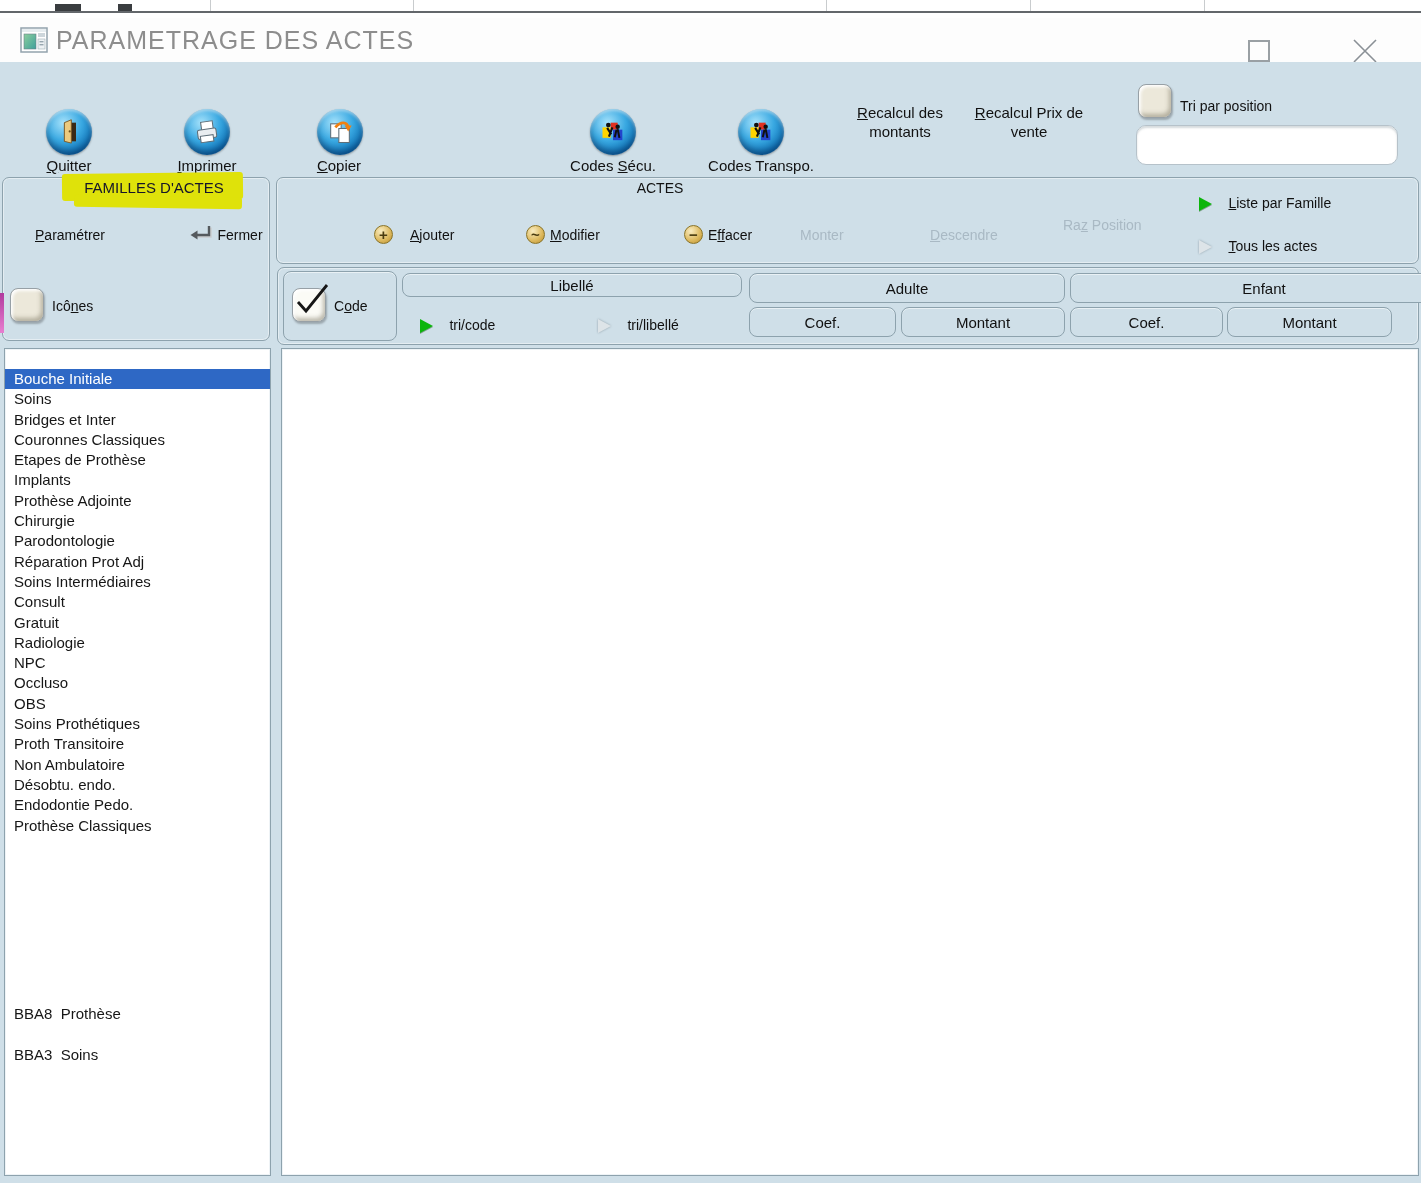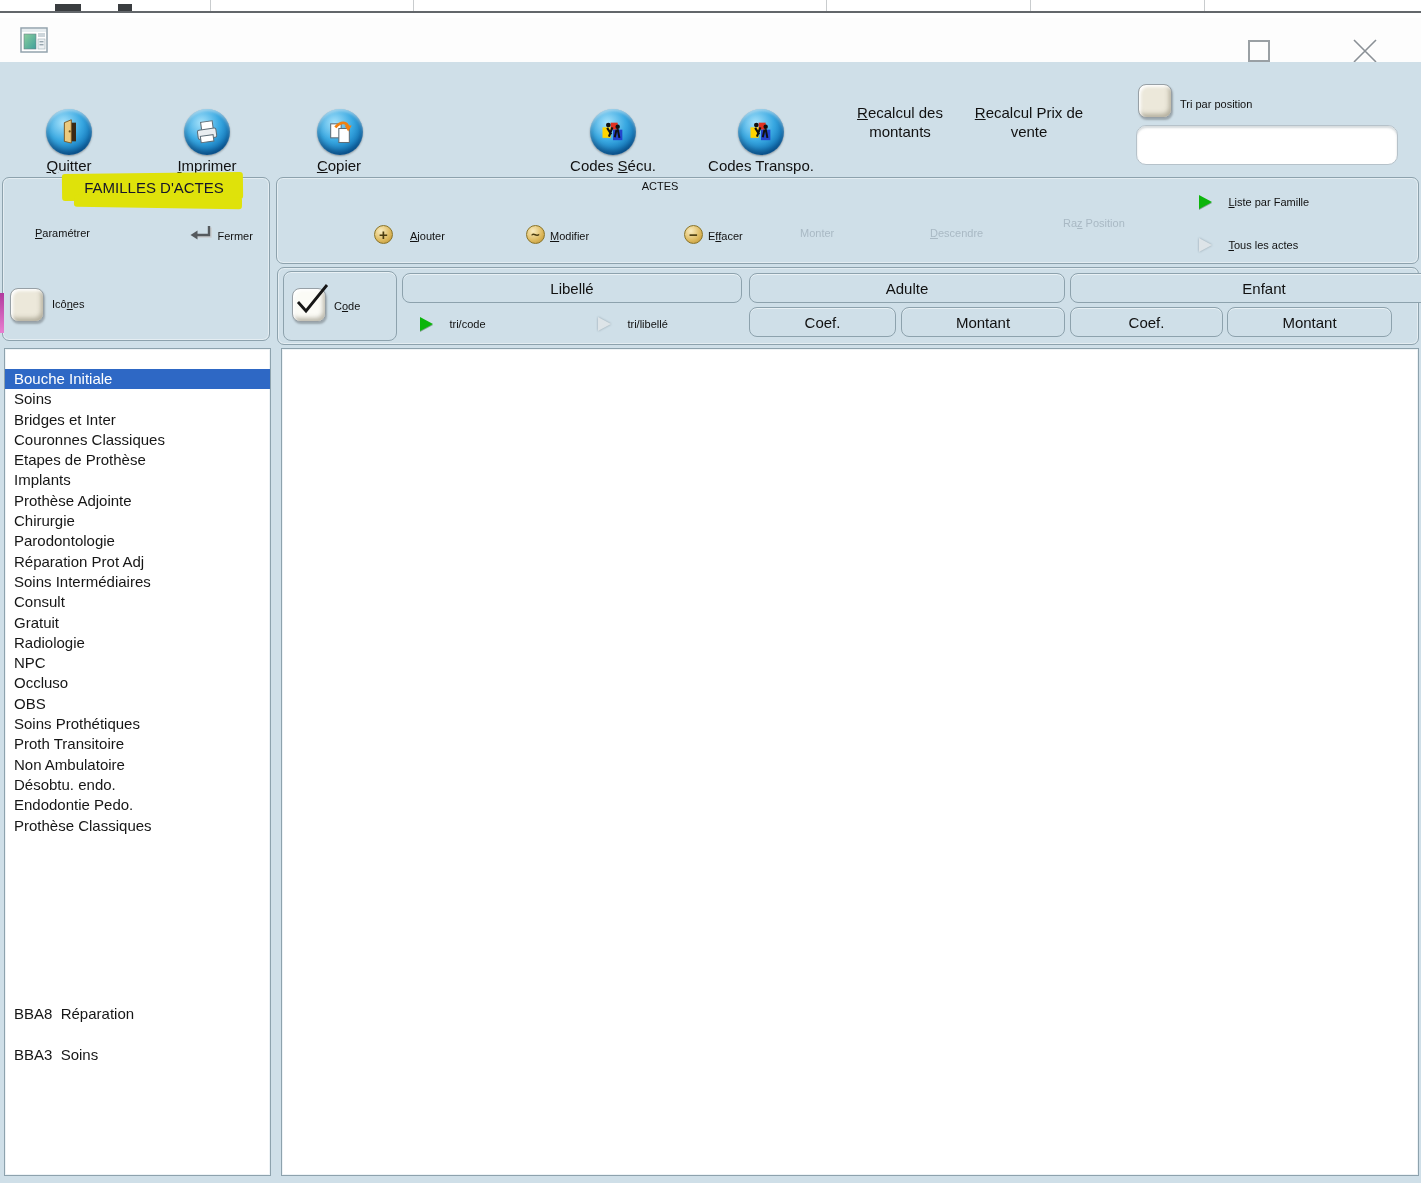--- a/index.html
+++ b/index.html
@@ -35,21 +35,21 @@
   .panel { position:absolute; background:#cfdfe8; border:1px solid #8da2ad; border-radius:7px;
            box-shadow:inset 0 0 0 1px #e4edf2; }
   #familles-panel { left:2px; top:177px; width:268px; height:164px; }
   #actes-panel   { left:276px; top:177px; width:1143px; height:87px; }
   #headers-strip { left:277px; top:267px; width:1142px; height:78px; }
 
   .hi1 { position:absolute; left:62px; top:173px; width:181px; height:27px; background:#dfe20a; transform:rotate(-.7deg); border-radius:3px; z-index:3; }
   .hi2 { position:absolute; left:74px; top:196px; width:168px; height:12px; background:#dfe20a; transform:rotate(.8deg); border-radius:3px; z-index:3; }
   #familles-title { position:absolute; left:66px; top:179px; width:176px; text-align:center; font-size:15px; color:#15152a; z-index:4; }
 
-  .link { font-size:11px; color:#111; white-space:nowrap; }
+  .link { font-size:14px; color:#111; white-space:nowrap; }
   .disabled { color:#a9b9c4; }
   .gold { position:absolute; width:19px; height:19px; border-radius:50%;
           background:radial-gradient(circle at 35% 30%, #f9ecc0, #ddb95e 58%, #b98f2e);
           border:1px solid #8a7326; color:#4a3c10; font-size:15px; font-weight:bold; line-height:17px; text-align:center; }
   .tri-green { width:0; height:0; border-left:13px solid #0cb50c; border-top:7px solid transparent; border-bottom:7px solid transparent; filter:drop-shadow(0 1px 0 rgba(0,60,0,.4)); }
   .tri-gray  { width:0; height:0; border-left:13px solid #dde4e8; border-top:7px solid transparent; border-bottom:7px solid transparent; filter:drop-shadow(0 0 1px #8fa0aa); }
 
   .hdr-box { position:absolute; background:#cfdfe8; border:1px solid #8da2ad; border-radius:8px;
              box-shadow:inset 0 1px 0 #e9f1f5; font-size:15px; color:#111; display:flex; align-items:center; justify-content:center; }
 
@@ -91,20 +91,21 @@
         </defs>
       <rect x="1" y="1" width="26" height="24" fill="#ffffff" stroke="#93a3ad" stroke-width="1.5"></rect>
       <rect x="2" y="2" width="24" height="3" fill="#e7edf0"></rect>
       <rect x="4" y="7" width="12" height="15" fill="url(#gwin)" stroke="#6d8089" stroke-width=".6"></rect>
       <rect x="18" y="6" width="7" height="4" fill="#cdd6db"></rect>
       <rect x="18" y="12" width="7" height="10" fill="#edf1f3" stroke="#9fadb5" stroke-width=".6"></rect>
       <rect x="19.5" y="14" width="4" height="1.4" fill="#97a6ae"></rect>
       <rect x="19.5" y="17" width="4" height="1.4" fill="#97a6ae"></rect>
     </svg>
   </span>
+  <span id="window-title">PARAMETRAGE DES ACTES</span>
   <span class="winctl" style="left:1133px;top:38px;">
     <svg width="32" height="4" viewBox="0 0 32 4">
         <rect x="0" y="1" width="30" height="2" fill="#dcdcdc"></rect>
       </svg>
   </span>
   <span class="winctl" style="left:1247px;top:21px;">
     <svg width="24" height="24" viewBox="0 0 24 24">
         <rect x="2" y="2" width="20" height="20" fill="none" stroke="#9aa0a4" stroke-width="2"></rect>
       </svg>
   </span>
@@ -234,21 +235,21 @@
 
 <div class="panel" id="headers-strip"></div>
 <div class="hdr-box" style="left:283px;top:271px;width:114px;height:70px;justify-content:flex-start;">
   <span class="chk" style="left:8px;top:16px;background:#fbfbf6;">
     <svg style="position:absolute;left:-2px;top:-8px;" width="40" height="36" viewBox="0 0 40 36">
       <polyline points="7,21 15,30 36,4" fill="none" stroke="#161616" stroke-width="2.8"></polyline>
     </svg>
   </span>
   <span class="link" style="margin-left:50px;"><span>C</span><u>o</u><span>de</span></span>
 </div>
-<div class="hdr-box" style="left:402px;top:273px;width:340px;height:30px;">Libellé</div>
+<div class="hdr-box" style="left:402px;top:273px;width:340px;height:24px;">Libellé</div>
 <span class="abs" style="left:420px;top:317px;">
   <span class="tri-green" style="display:inline-block;"></span>
   <span class="link" style="margin-left:12px;vertical-align:3px;">tri/code</span>
 </span>
 <span class="abs" style="left:598px;top:317px;">
   <span class="tri-gray" style="display:inline-block;"></span>
   <span class="link" style="margin-left:12px;vertical-align:3px;">tri/libellé</span>
 </span>
 <div class="hdr-box" style="left:749px;top:273px;width:316px;height:30px;">Adulte</div>
 <div class="hdr-box" style="left:749px;top:307px;width:147px;height:30px;">Coef.</div>
@@ -277,19 +278,19 @@
       <div class="list-item">Occluso</div>
       <div class="list-item">OBS</div>
       <div class="list-item">Soins Prothétiques</div>
       <div class="list-item">Proth Transitoire</div>
       <div class="list-item">Non Ambulatoire</div>
       <div class="list-item">Désobtu. endo.</div>
       <div class="list-item">Endodontie Pedo.</div>
       <div class="list-item">Prothèse Classiques</div>
     </div>
   <div id="bottom-list" class="bottom-list">
-      <div class="list-item">BBA8  Réparation</div>
+      <div class="list-item">BBA8  Prothèse</div>
       <div class="list-item">BBA3  Soins</div>
     </div>
 </div>
 <div id="table-area"></div>
 
 <div class="abs" id="desktop-sliver"></div>
 
 </body></html>

